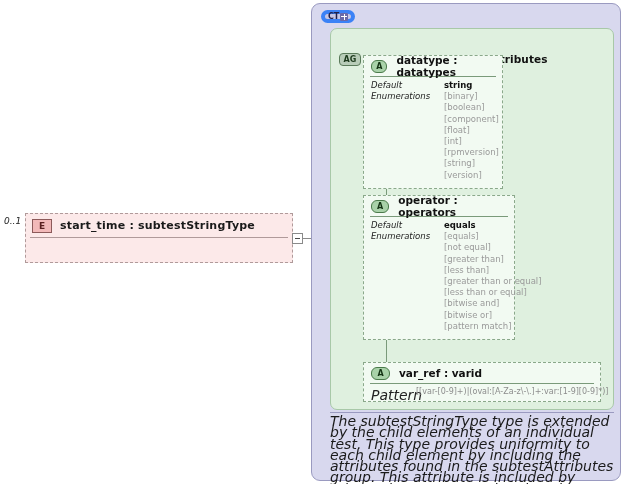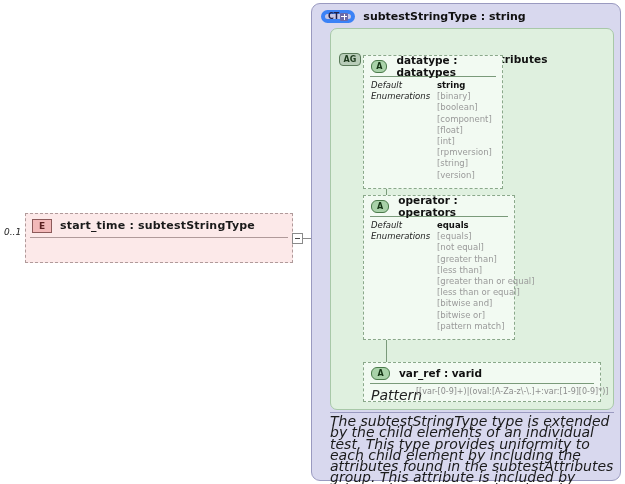--- a/index.html
+++ b/index.html
@@ -26,21 +26,21 @@
     font-size:11px;font-weight:bold;color:#1a1a1a;letter-spacing:.2px;
   }
   #left-element .divider{
     height:1px;background:#b09a9a;margin:0 4px;
   }
   #left-element .doc{
     font-size:8.5px;font-style:italic;color:#333;line-height:11px;
     padding:3px 6px 0 6px;
   }
   #cardinality{
-    position:absolute;left:4px;top:227px;font-size:9px;font-style:italic;color:#222;
+    position:absolute;left:4px;top:216px;font-size:9px;font-style:italic;color:#222;
   }
 
   
   #conn-line{
     position:absolute;left:302px;top:238px;width:20px;height:1px;background:#8a8a8a;
   }
   #conn-box{
     position:absolute;left:292px;top:233px;width:11px;height:11px;
     background:#fff;border:1px solid #8a8a8a;box-sizing:border-box;
   }
@@ -97,21 +97,21 @@
     position:absolute;background:#f2faf2;border:1px dashed #8aa88a;box-sizing:border-box;
   }
   .attr-hdr{height:20px;display:flex;align-items:center;gap:9px;padding-left:7px;}
   .badge-a{
     width:19px;height:13px;background:#a9d2a9;border:1px solid #4a7a4a;border-radius:6px;
     font-size:8px;font-weight:bold;color:#143314;line-height:11px;text-align:center;
     box-sizing:border-box;
   }
   .attr-title{font-size:10.5px;font-weight:bold;color:#111;}
   .attr-div{height:1px;background:#7a9a7a;margin:0 6px;}
-  .attr-body{display:flex;padding:3px 0 0 7px;gap:4px;}
+  .attr-body{display:flex;padding:3px 0 0 7px;gap:11px;}
   .attr-labels{width:62px;flex:0 0 62px;}
   .attr-labels div{font-size:8.5px;font-style:italic;color:#222;line-height:11.2px;}
   .attr-values div{font-size:8.5px;color:#9a9a9a;line-height:11.2px;white-space:nowrap;}
   .attr-values div.default-val{color:#111;font-weight:bold;}
   .pattern-row{display:flex;padding:3px 0 0 7px;}
   .pattern-row .lbl{width:45px;flex:0 0 45px;font-size:14px;font-style:italic;color:#222;}
   .pattern-row .val{font-size:8px;color:#8c8c8c;white-space:nowrap;font-family:"DejaVu Sans",sans-serif;}
 
   
   #ct-doc{
@@ -136,21 +136,20 @@
 <div id="conn-box"></div>
 <div id="conn-line"></div>
 
 <div id="ct-panel">
 
   <div id="ct-header">
     <span class="badge-ct">
       <span class="txt">CT</span>
       <span class="plus-sq"></span>
     </span>
-    <span id="ct-title">subtestStringType : string</span>
   </div>
 
   <div id="ag-panel">
     <div id="ag-header">
       <span class="badge-ag">AG</span>
       <span id="ag-title"><span>&lt;Ref&gt;</span><span class="sep"></span><span>: subtestAttributes</span></span>
     </div>
 
     <div class="tree-v" style="left:55px;top:238px;height:122px;"></div>
     <div class="tree-v" style="left:55px;top:141px;height:97px;"></div>

